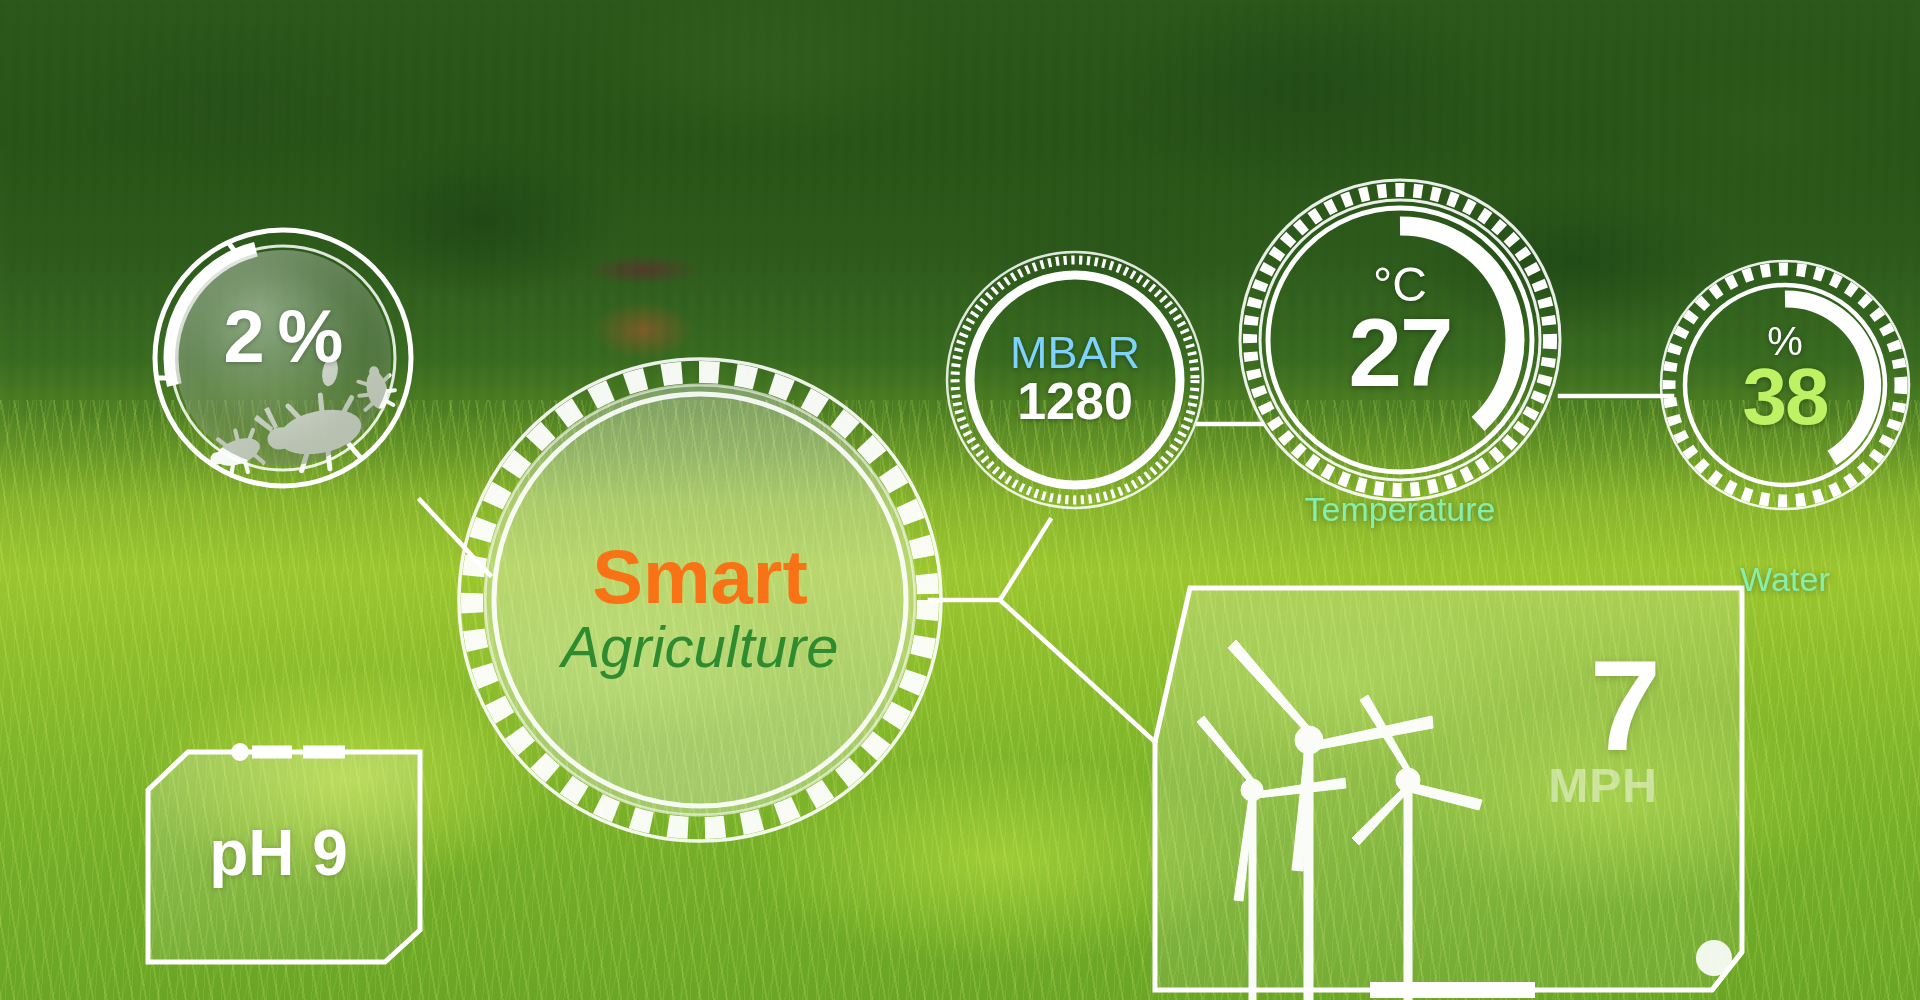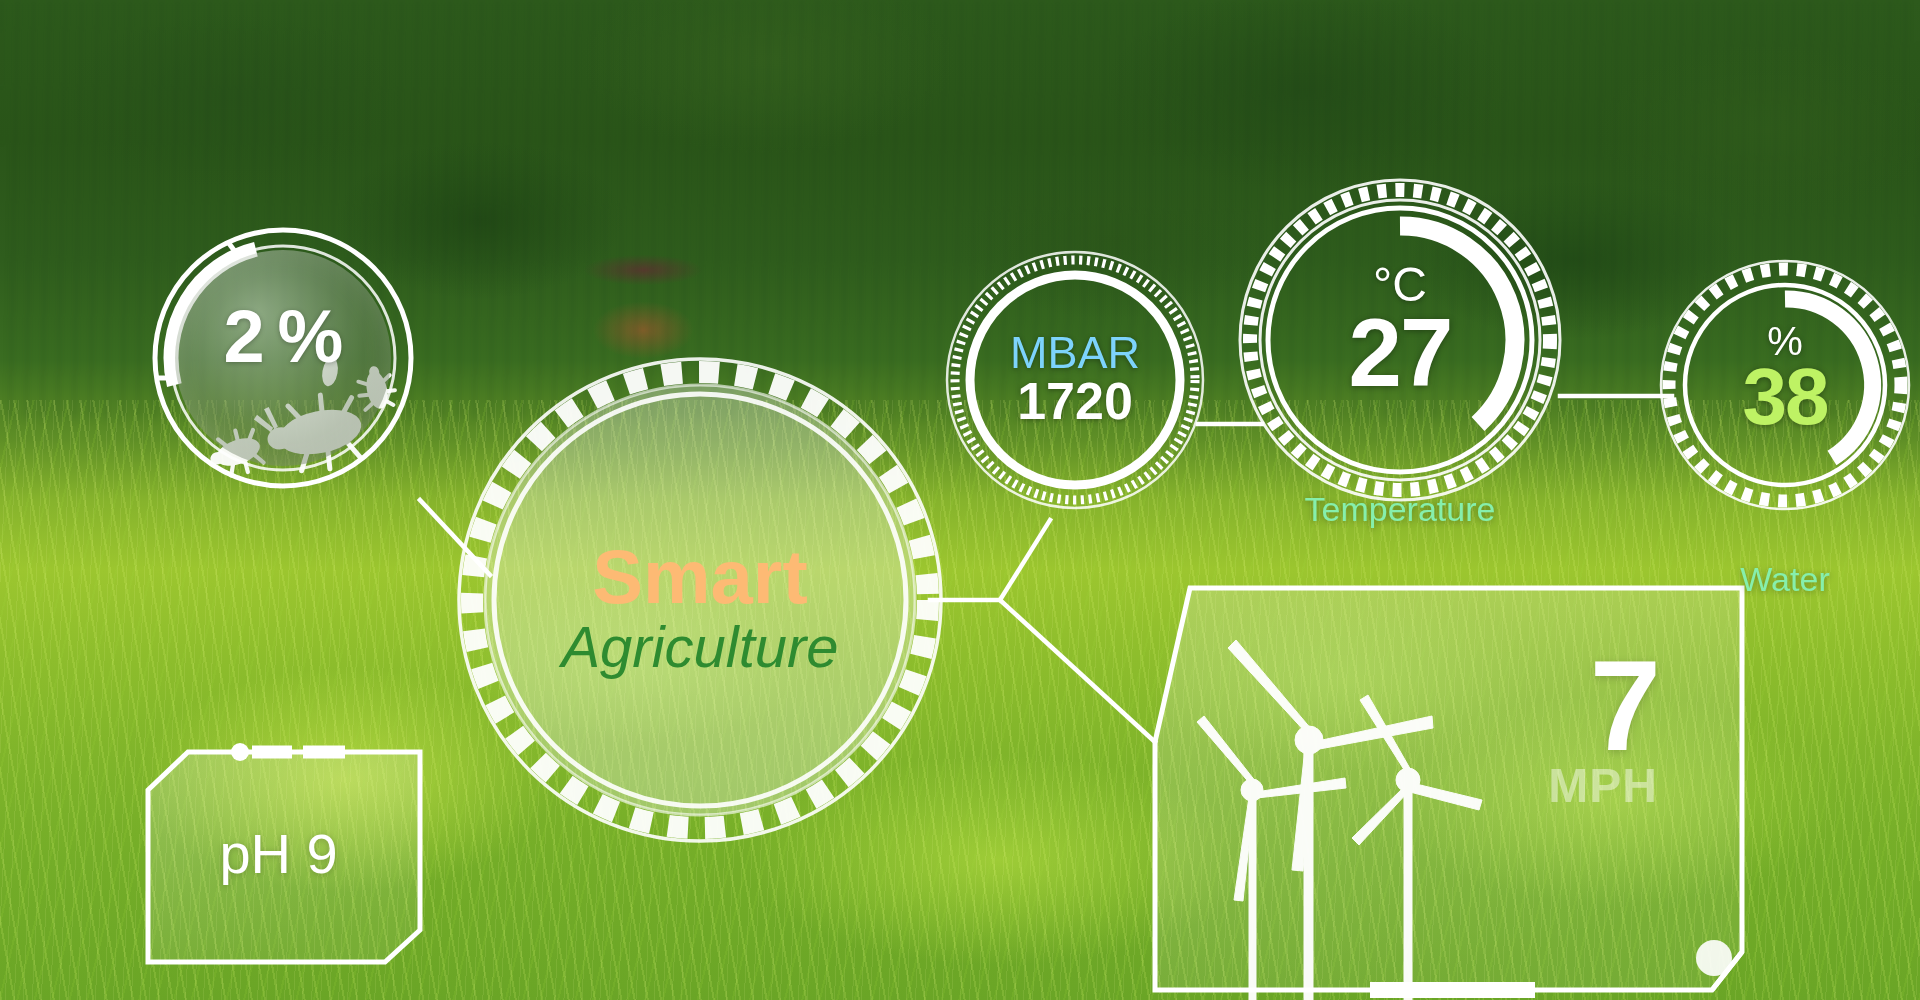--- a/index.html
+++ b/index.html
@@ -70,21 +70,21 @@
   .cap{position:absolute;left:50%;transform:translateX(-50%);
      font-size:34px;color:#86efac;white-space:nowrap;text-shadow:0 1px 6px rgba(0,0,0,.35);}
 
   
   .pct{font-size:40px;color:#fff;font-weight:400;line-height:.9;
      text-shadow:0 1px 5px rgba(0,0,0,.35);}
   .water-v{font-size:80px;font-weight:bold;color:#bef264;line-height:.95;letter-spacing:-2px;
      text-shadow:0 1px 6px rgba(0,0,0,.35);}
 
   
-  .ph-txt{font-size:56px;font-weight:normal;color:#fff;
+  .ph-txt{font-size:64px;font-weight:bold;color:#fff;
      text-shadow:0 1px 6px rgba(0,0,0,.22);}
 
   
   .wind-v{font-size:128px;font-weight:bold;color:#fff;line-height:.9;letter-spacing:-3px;
      text-shadow:0 2px 8px rgba(0,0,0,.18);}
   .wind-u{font-size:48px;font-weight:bold;color:rgba(255,255,255,.45);line-height:.95;
      letter-spacing:1px;}
 
   
   .sa-1{font-size:76px;font-weight:bold;line-height:1;}
@@ -266,21 +266,21 @@
   <div class="layer">
 
     <div class="node glassdark" style="left:175px;top:250px;width:216px;height:216px;"></div>
     <div class="node" style="left:175px;top:250px;width:216px;height:216px;">
       <div class="ctr pest-val" style="top:40%;">2 %</div>
     </div>
 
     <div class="node" style="left:955px;top:260px;width:240px;height:240px;">
       <div class="ctr" style="top:50%;">
         <div class="mbar-t">MBAR</div>
-        <div class="mbar-v">1720</div>
+        <div class="mbar-v">1280</div>
       </div>
     </div>
 
     <div class="node" style="left:1240px;top:180px;width:320px;height:320px;">
       <div class="ctr" style="top:47%;">
         <div class="deg">°C</div>
         <div class="temp-v">27</div>
       </div>
     </div>
     <div class="cap" style="left:1400px;top:490px;">Temperature</div>
@@ -288,21 +288,21 @@
     <div class="node" style="left:1645px;top:245px;width:280px;height:280px;">
       <div class="ctr" style="top:48%;">
         <div class="pct">%</div>
         <div class="water-v">38</div>
       </div>
     </div>
     <div class="cap" style="left:1785px;top:528px;margin-top:32px;">Water</div>
 
     <div class="node" style="left:485px;top:385px;width:430px;height:430px;">
       <div class="ctr" style="top:52%;">
-        <div class="sa-1" style="color:#fdba74;">Smart</div>
+        <div class="sa-1" style="color:#f97316;">Smart</div>
         <div class="sa-2" style="color:#2e8b30;">Agriculture</div>
       </div>
     </div>
 
     <div class="node" style="left:148px;top:752px;width:272px;height:210px;">
       <div class="ctr ph-txt" style="top:48%;left:48%;">pH 9</div>
     </div>
 
     <div class="node" style="left:1155px;top:588px;width:587px;height:402px;">
       <div style="position:absolute;right:84px;top:60px;text-align:right;">

